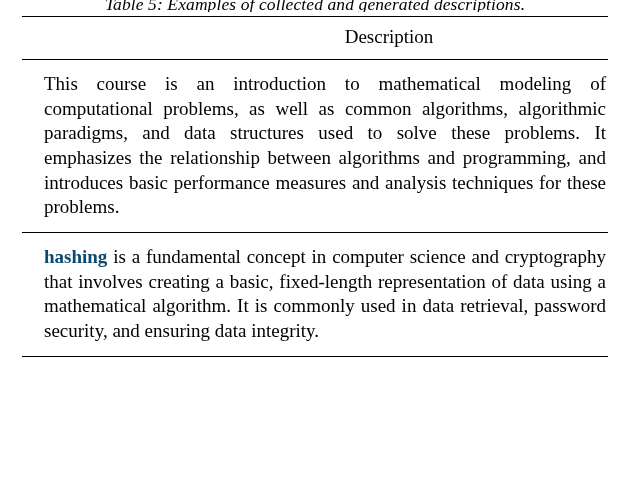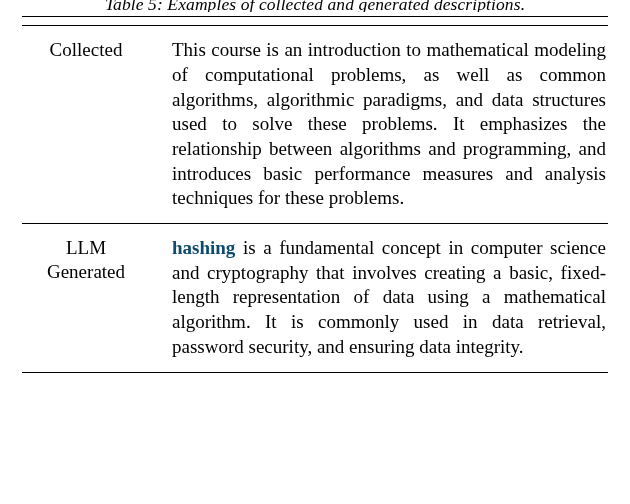--- a/index.html
+++ b/index.html
@@ -92,37 +92,34 @@
 <div class="page">
 
   <div class="caption">Table 5: Examples of collected and generated descriptions.</div>
 
   <div class="table">
 
     <div class="rule"></div>
 
     <div class="row head-row">
       <div class="cell-label"></div>
+      <div class="cell-desc">Description</div>
     </div>
 
     <div class="rule thin"></div>
 
     <div class="row">
-      <div class="cell-label">Collected</div>
       <div class="cell-desc">
         <span class="desc-text">This course is an introduction to mathematical modeling of computational problems, as well as common algorithms, algorithmic paradigms, and data structures used to solve these problems. It emphasizes the relationship between algorithms and programming, and introduces basic performance measures and analysis techniques for these problems.</span>
       </div>
     </div>
 
     <div class="rule thin"></div>
 
     <div class="row">
-      <div class="cell-label">
-        <span>LLM<br>Generated</span>
-      </div>
       <div class="cell-desc">
         <span class="keyword">hashing</span><span> is a fundamental concept in computer science and cryptography that involves creating a basic, fixed-length representation of data using a mathematical algorithm. It is commonly used in data retrieval, password security, and ensuring data integrity.</span>
       </div>
     </div>
 
     <div class="rule"></div>
 
   </div>
 
 </div>

